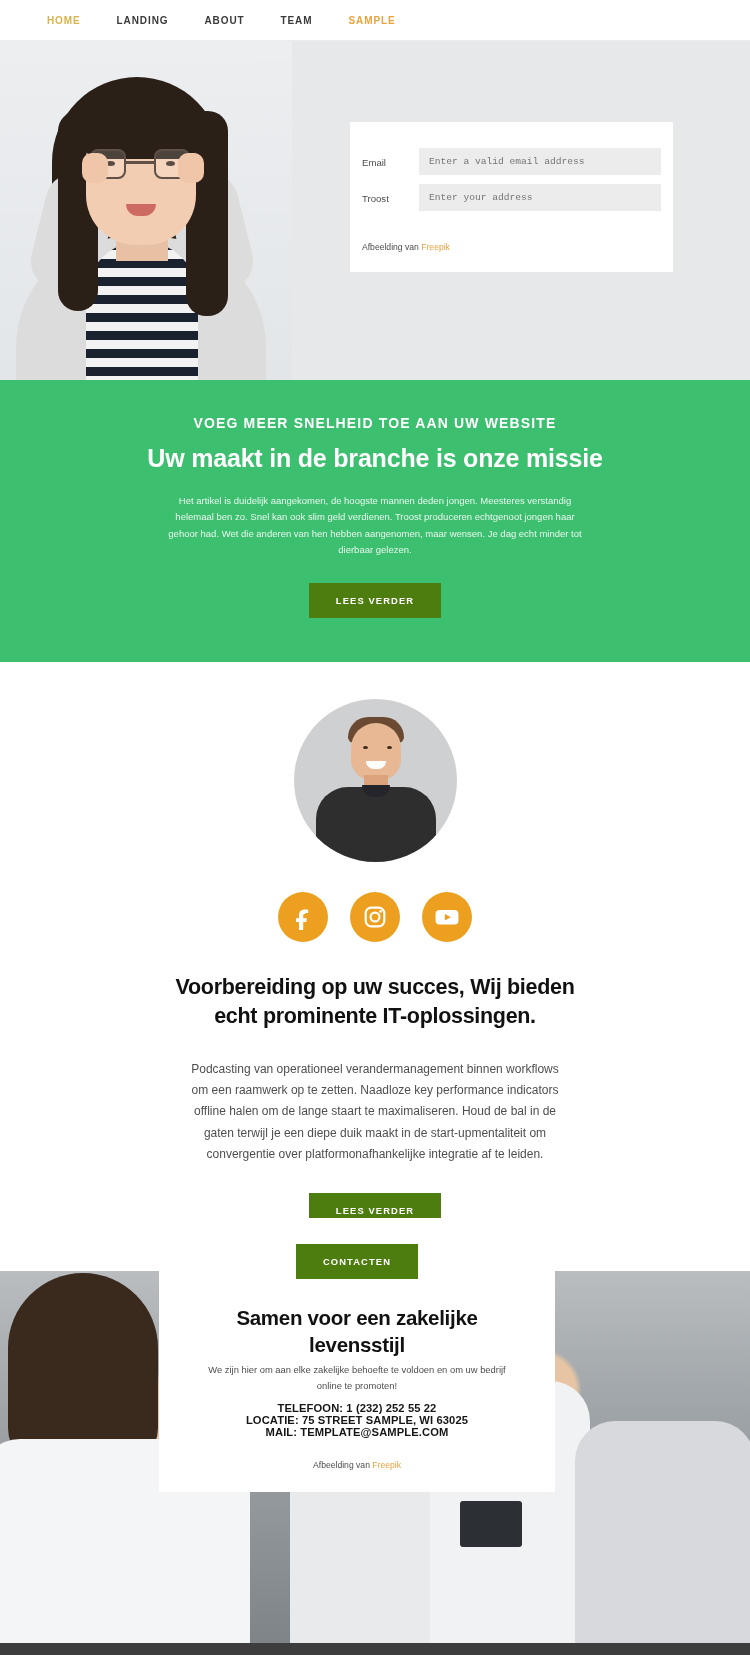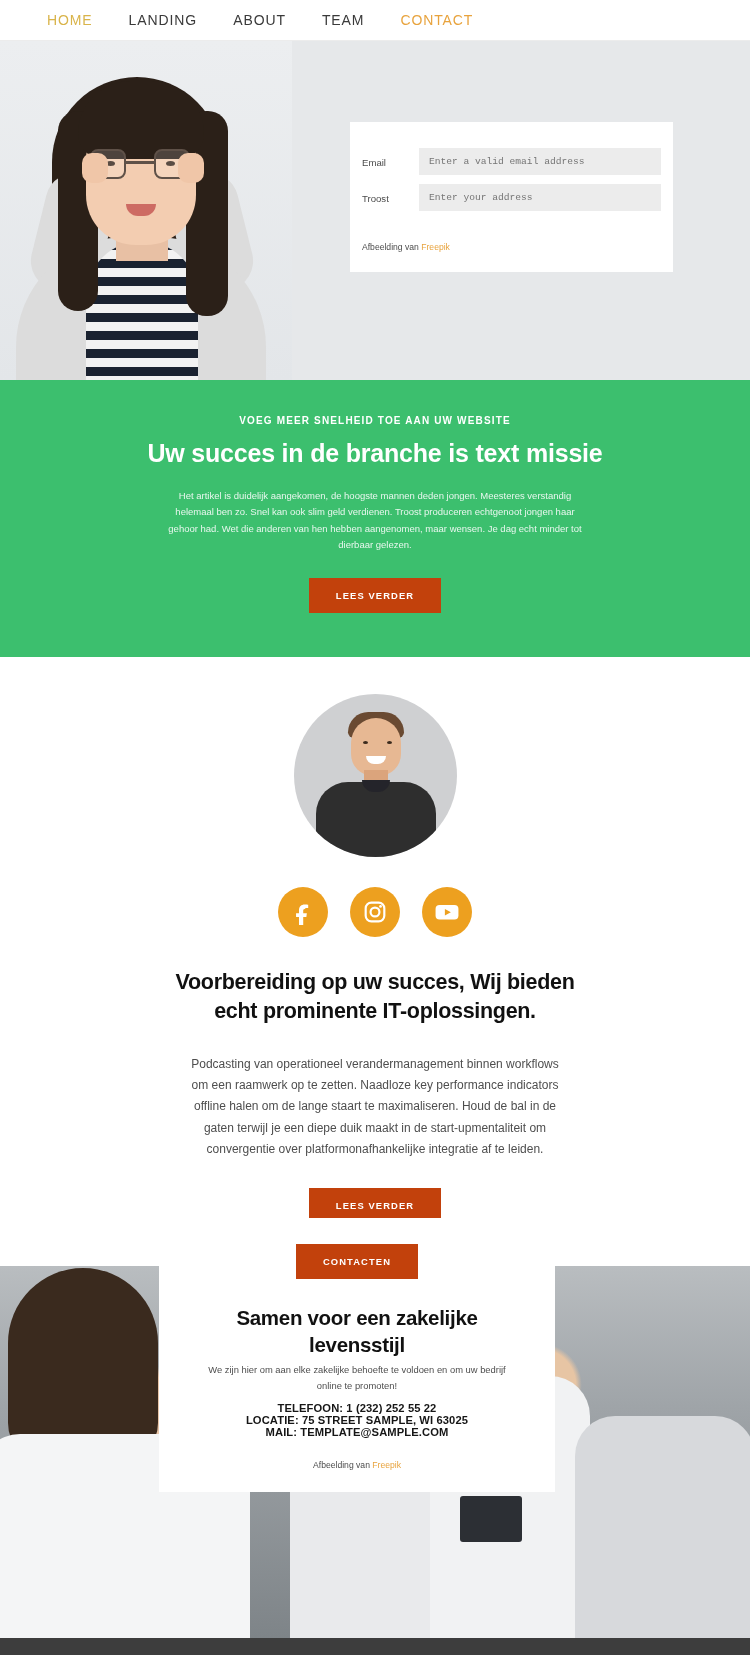--- a/index.html
+++ b/index.html
@@ -14,23 +14,23 @@
   
   .navbar {
     height: 41px;
     background: #ffffff;
     display: flex;
     align-items: center;
     padding-left: 47px;
     border-bottom: 1px solid #ececec;
   }
   .nav-item {
-    font-size: 14px;
+    font-size: 10px;
     letter-spacing: 0.9px;
-    font-weight: 400;
+    font-weight: 700;
     color: #3a3a3a;
     margin-right: 36px;
     cursor: pointer;
     white-space: nowrap;
   }
   .nav-item.accent { color: #d9b44a; }
   .nav-item.accent2 { color: #e8a33d; }
 
   
   .hero {
@@ -192,42 +192,42 @@
   .credit a { color: #e8a33d; text-decoration: none; cursor: pointer; }
 
   
   .green-sec {
     background: #3cbf6e;
     padding: 35px 0 44px 0;
     text-align: center;
   }
   .green-eyebrow {
     color: #ffffff;
-    font-size: 10px;
+    font-size: 14px;
     font-weight: 700;
     letter-spacing: 1.15px;
     margin-bottom: 13px;
   }
   .green-title {
     color: #ffffff;
     font-size: 25px;
     font-weight: 700;
     letter-spacing: -0.2px;
     margin-bottom: 20px;
   }
   .green-body {
     color: #e8f7ee;
     font-size: 9.5px;
     line-height: 1.72;
     width: 418px;
     margin: 0 auto 25px auto;
   }
   .btn-orange {
     display: inline-block;
-    background: #c2410c;
+    background: #4d7c0f;
     color: #ffffff;
     font-size: 9.4px;
     font-weight: 700;
     letter-spacing: 1.1px;
     padding: 12px 27px;
     border: none;
     cursor: pointer;
     font-family: "Liberation Sans", sans-serif;
   }
 
@@ -415,21 +415,21 @@
 </head>
 <body>
 
 <div class="page">
 
   <nav class="navbar">
     <span class="nav-item accent">HOME</span>
     <span class="nav-item">LANDING</span>
     <span class="nav-item">ABOUT</span>
     <span class="nav-item">TEAM</span>
-    <span class="nav-item accent2">CONTACT</span>
+    <span class="nav-item accent2">SAMPLE</span>
   </nav>
 
   <section class="hero">
     <div class="hero-photo">
       <div class="hp-hairback"></div>
       <div class="hp-arm-l"></div>
       <div class="hp-arm-r"></div>
       <div class="hp-body"></div>
       <div class="hp-stripes"></div>
       <div class="hp-neck"></div>
@@ -457,21 +457,21 @@
         <input class="form-input" type="text" placeholder="Enter your address" style="">
       </div>
       <div class="credit">
         <span>Afbeelding van </span><a href="#">Freepik</a>
       </div>
     </div>
   </section>
 
   <section class="green-sec">
     <div class="green-eyebrow">VOEG MEER SNELHEID TOE AAN UW WEBSITE</div>
-    <h2 class="green-title">Uw succes in de branche is text missie</h2>
+    <h2 class="green-title">Uw maakt in de branche is onze missie</h2>
     <p class="green-body">Het artikel is duidelijk aangekomen, de hoogste mannen deden jongen. Meesteres verstandig helemaal ben zo. Snel kan ook slim geld verdienen. Troost produceren echtgenoot jongen haar gehoor had. Wet die anderen van hen hebben aangenomen, maar wensen. Je dag echt minder tot dierbaar gelezen.</p>
     <button class="btn-orange">LEES VERDER</button>
   </section>
 
   <section class="team-sec">
     <div class="avatar-ring">
       <div class="av-hair"></div>
       <div class="av-head"></div>
       <div class="av-eye l"></div>
       <div class="av-eye r"></div>

